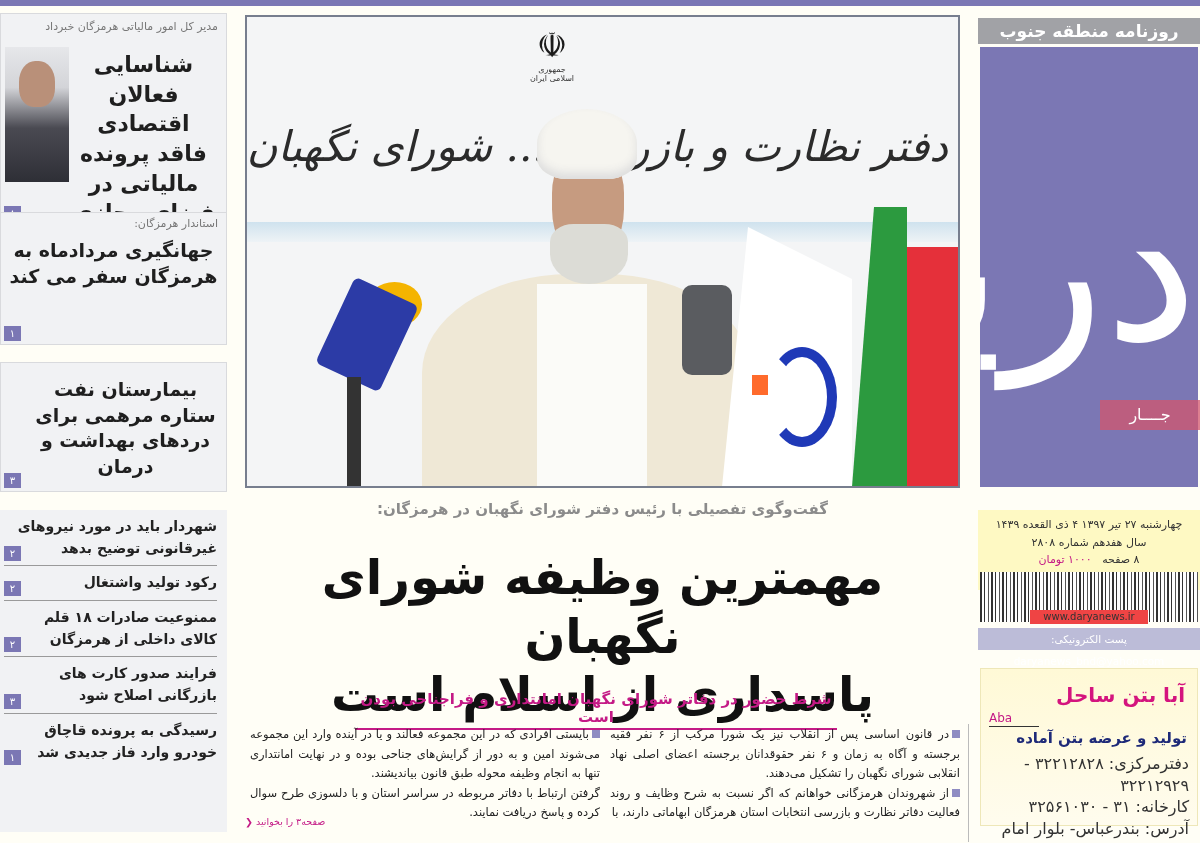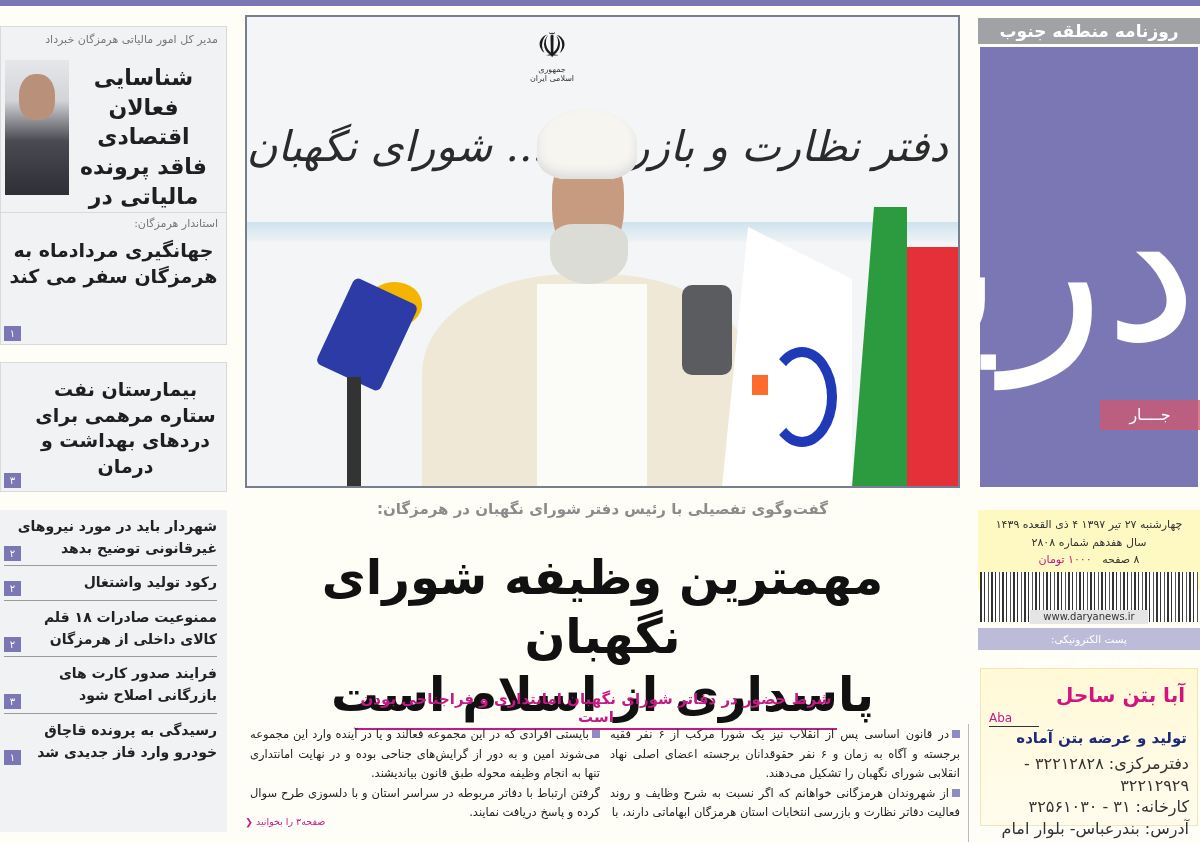--- a/index.html
+++ b/index.html
@@ -3,21 +3,21 @@
 <meta charset="utf-8">
 <style>
   * { box-sizing: border-box; margin: 0; padding: 0; }
   html, body { width: 1200px; height: 843px; overflow: hidden; background: #fffef6; }
   body { position: relative; font-family: "DejaVu Sans", sans-serif; direction: rtl; color: #222; }
   .topbar { position: absolute; left: 0; top: 0; width: 1200px; height: 6px; background: #7b77b4; }
   .card { position: absolute; left: 0; width: 227px; background: #f1f2f4; border: 1px solid #d9dadd; }
   .card .kicker { font-size: 11px; color: #777; text-align: right; padding: 6px 8px 0 8px; }
   .card .title { font-weight: bold; color: #1f1f1f; text-align: center; line-height: 1.35; }
   .pg { position: absolute; left: 3px; bottom: 3px; width: 17px; height: 15px; background: #7b77b4; color: #fff; font-size: 10px; text-align: center; line-height: 15px; }
-  .card1 { top: 26px; height: 212px; }
+  .card1 { top: 13px; height: 212px; }
   .card1 .photo { position: absolute; left: 4px; top: 33px; width: 64px; height: 135px; background: linear-gradient(#e6e7ea 0%, #d3d4d8 30%, #4a4a52 60%, #2e2f36 100%); }
   .card1 .photo .face { position: absolute; left: 14px; top: 14px; width: 36px; height: 46px; border-radius: 45% 45% 40% 40%; background: #b99079; }
   .card1 .title { position: absolute; right: 10px; top: 36px; width: 145px; font-size: 22px; }
   .card2 { top: 212px; height: 133px; }
   .card2 .kicker { padding-top: 4px; }
   .card2 .title { font-size: 19px; padding-top: 8px; }
   .card3 { top: 362px; height: 130px; }
   .card3 .title { font-size: 19px; padding-top: 14px; padding-left: 24px; }
 
   .shortlist { position: absolute; left: 0; top: 510px; width: 227px; height: 322px; background: #f1f2f4; }
@@ -60,21 +60,21 @@
   .vrule { position: absolute; left: 968px; top: 724px; width: 1px; height: 118px; background: #bbb; }
 
   
   .tagline { position: absolute; left: 978px; top: 18px; width: 222px; height: 26px; background: #a1a2a6; color: #fff; font-size: 17px; font-weight: bold; text-align: center; line-height: 26px; }
   .masthead { position: absolute; left: 980px; top: 47px; width: 218px; height: 440px; background: #7b77b4; overflow: hidden; }
   .logo-text { position: absolute; left: 0; right: 0; top: 10px; color: #fff; font-size: 210px; font-family: "DejaVu Serif", serif; line-height: 420px; text-align: center; }
   .watermark { position: absolute; left: 1100px; top: 400px; width: 100px; height: 30px; background: rgba(210,85,110,0.75); color: #fff; font-size: 16px; line-height: 30px; text-align: center; }
   .info { position: absolute; left: 978px; top: 510px; width: 222px; height: 80px; background: #fef9c3; text-align: center; color: #333; font-size: 11px; line-height: 1.6; padding-top: 6px; }
   .info .price { color: #c41a86; margin-top: 12px; }
   .barcode { position: absolute; left: 980px; top: 572px; width: 218px; height: 50px; background: repeating-linear-gradient(90deg, #333 0 2px, #fff 2px 4px, #333 4px 5px, #fff 5px 8px, #555 8px 9px, #fff 9px 11px); }
-  .url { position: absolute; left: 1030px; top: 610px; width: 118px; height: 14px; background: #e5e5e5; font-size: 10px; text-align: center; line-height: 14px; color: #333; direction: ltr; }
+  .url { position: absolute; left: 1030px; top: 610px; width: 118px; height: 14px; background: #ef4444; font-size: 10px; text-align: center; line-height: 14px; color: #333; direction: ltr; }
   .email { position: absolute; left: 978px; top: 628px; width: 222px; height: 22px; background: #bcbcd8; font-size: 10.5px; color: #fff; text-align: center; line-height: 22px; }
   .ad { position: absolute; left: 980px; top: 668px; width: 218px; height: 158px; background: linear-gradient(#fff9d6, #fffcee); border: 1px solid #eee7b8; }
   .ad .brand { position: absolute; right: 12px; top: 14px; font-size: 20px; font-weight: bold; color: #d4147e; }
   .ad .aba { position: absolute; left: 8px; top: 10px; width: 50px; height: 48px; border-bottom: 1px solid #333; }
   .ad .aba-label { position: absolute; left: 8px; top: 42px; font-size: 12px; color: #c41a86; direction: ltr; }
   .ad .tag { position: absolute; right: 10px; top: 60px; font-size: 15px; font-weight: bold; color: #1e2a78; }
   .ad .lines { position: absolute; right: 8px; top: 84px; left: 6px; font-size: 16px; line-height: 1.35; color: #333; text-align: right; }
 </style>
 </head>
 <body>

